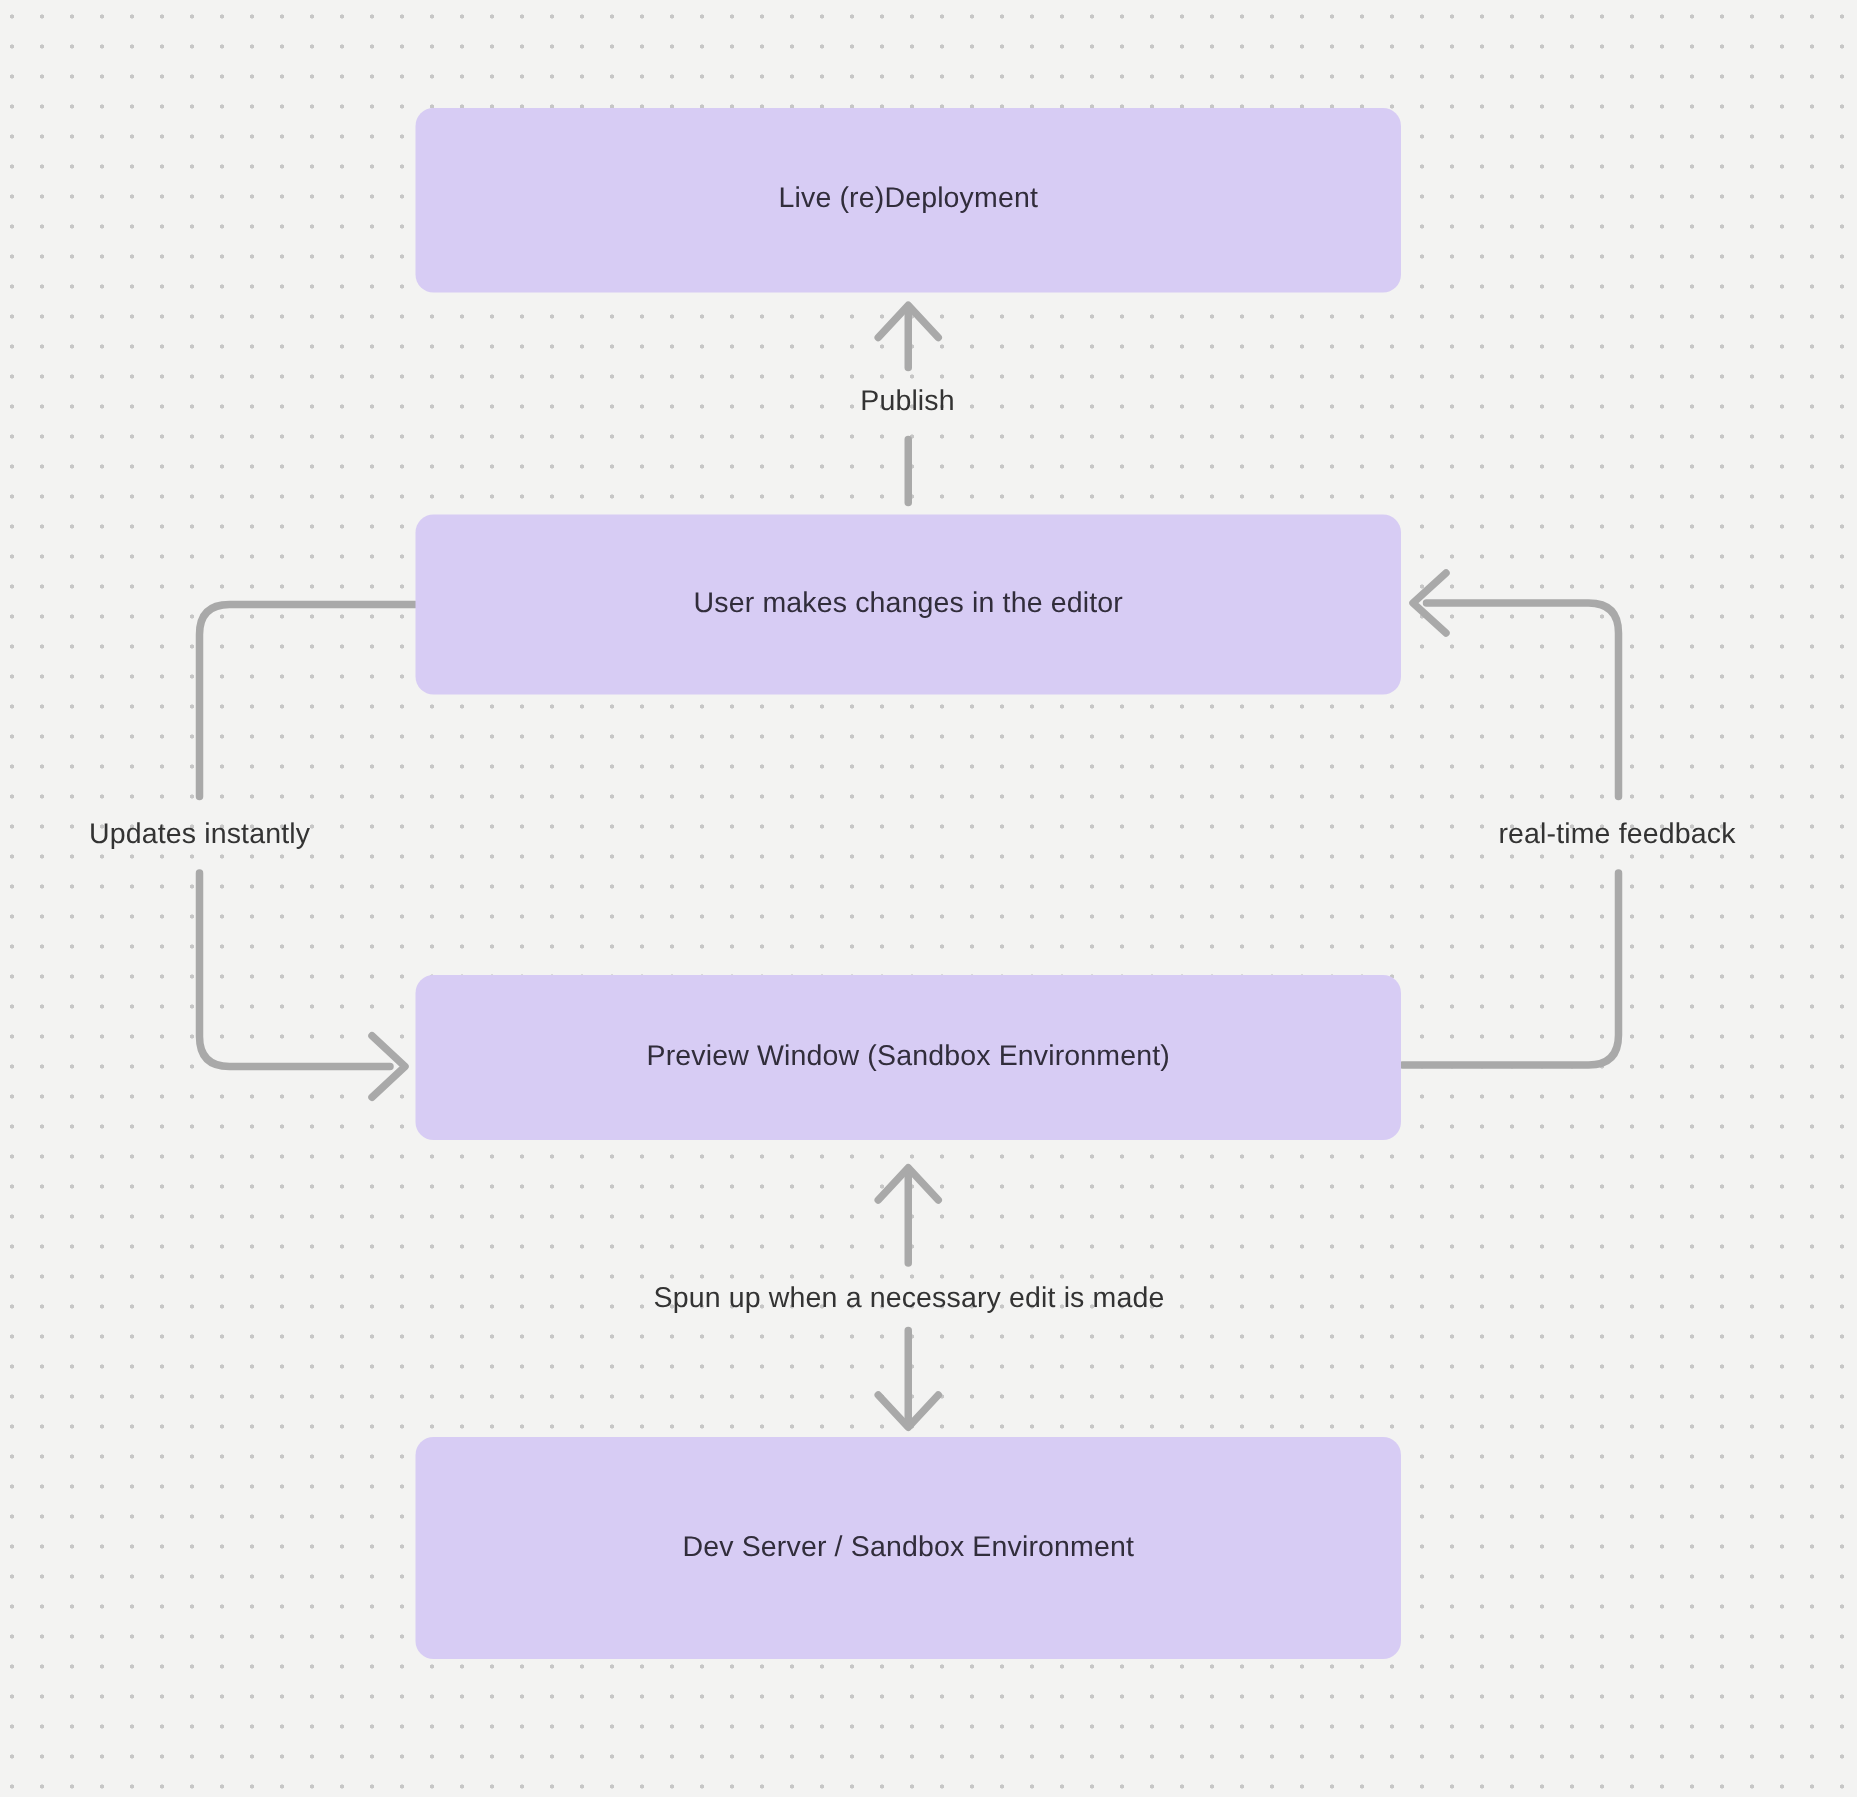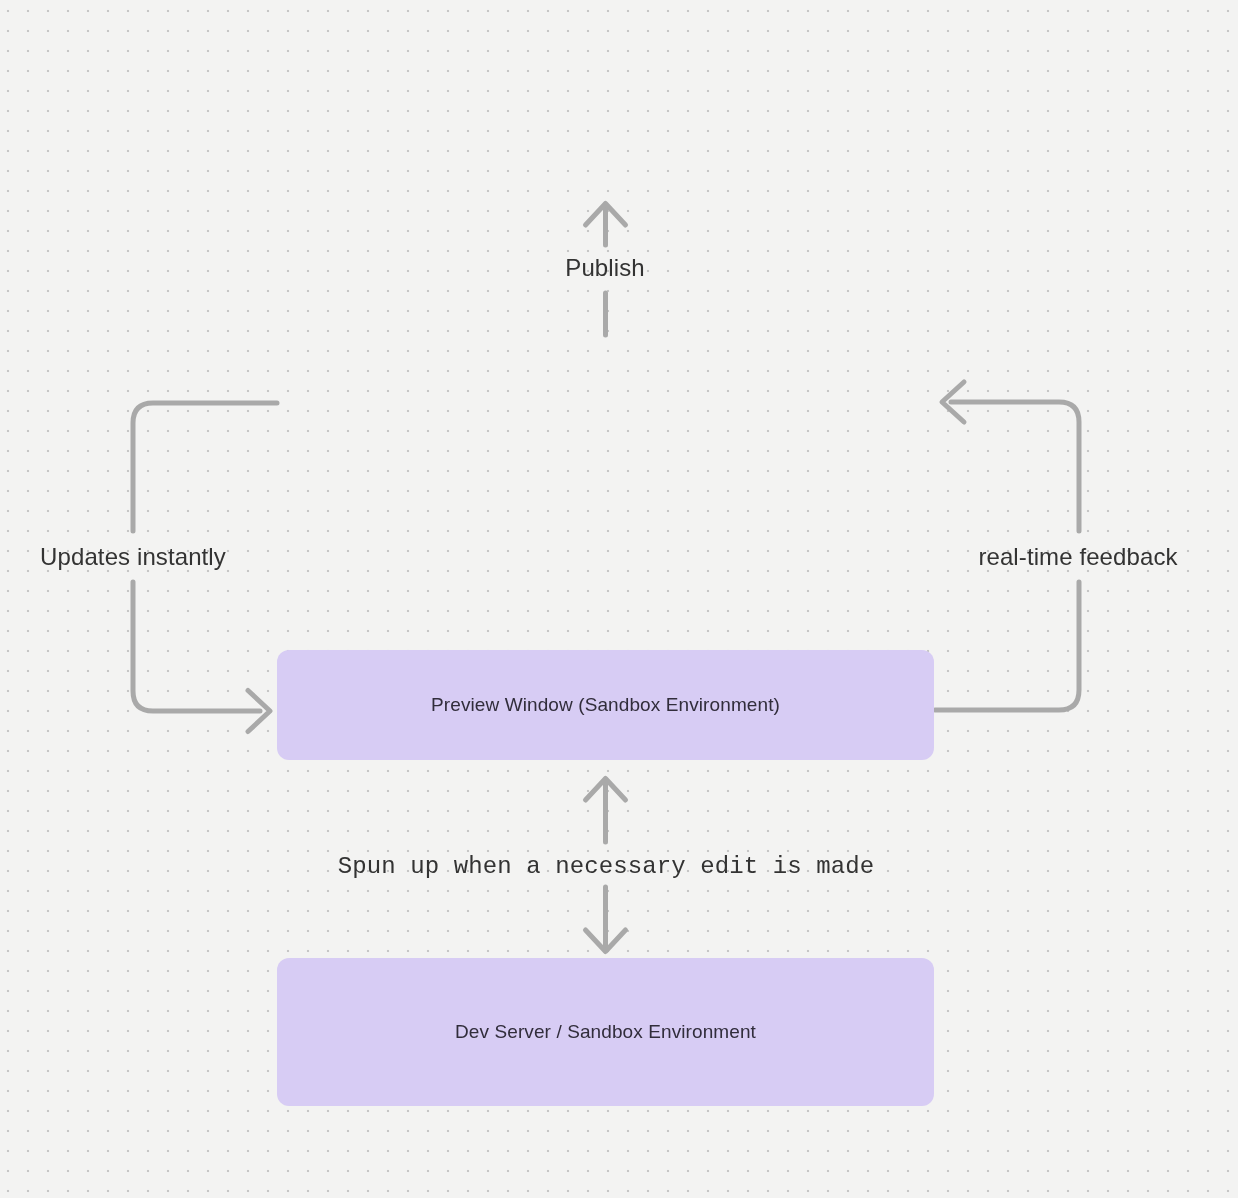--- a/index.html
+++ b/index.html
@@ -45,29 +45,29 @@
   .connectors path, .connectors polyline {
     fill: none;
     stroke: #a9a9a9;
     stroke-width: 5;
     stroke-linecap: round;
     stroke-linejoin: round;
   }
   .edge-label {
     position: absolute;
     transform: translate(-50%, -50%);
-    font-size: 24px;
+    font-size: 19px;
     color: #333333;
     white-space: nowrap;
     letter-spacing: 0.1px;
   }
   .edge-label-publish  { left: 605px;  top: 268px; }
   .edge-label-updates  { left: 133px;  top: 557px; }
   .edge-label-realtime { left: 1078px; top: 557px; }
-  .edge-label-spunup   { left: 606px;  top: 866px; font-family: Liberation Mono, monospace; }
+  .edge-label-spunup   { left: 606px;  top: 866px; }
 </style>
 </head>
 <body>
 
 <div class="canvas">
 
   <svg class="connectors" width="1238" height="1198" viewBox="0 0 1238 1198">
 
     <g>
       <path d="M 605.5 206 L 605.5 245"></path>
@@ -88,20 +88,26 @@
     </g>
 
     <g>
       <path d="M 605.5 781 L 605.5 842"></path>
       <polyline points="585.5,800 605.5,778.5 625.5,800"></polyline>
       <path d="M 605.5 887 L 605.5 948"></path>
       <polyline points="585.5,930 605.5,951.5 625.5,930"></polyline>
     </g>
   </svg>
 
+  <div class="node node-1">
+    <span class="node-label">Live (re)Deployment</span>
+  </div>
+  <div class="node node-2">
+    <span class="node-label">User makes changes in the editor</span>
+  </div>
   <div class="node node-3">
     <span class="node-label">Preview Window (Sandbox Environment)</span>
   </div>
   <div class="node node-4">
     <span class="node-label">Dev Server / Sandbox Environment</span>
   </div>
 
   <div class="edge-label edge-label-publish">Publish</div>
   <div class="edge-label edge-label-updates">Updates instantly</div>
   <div class="edge-label edge-label-realtime">real-time feedback</div>

